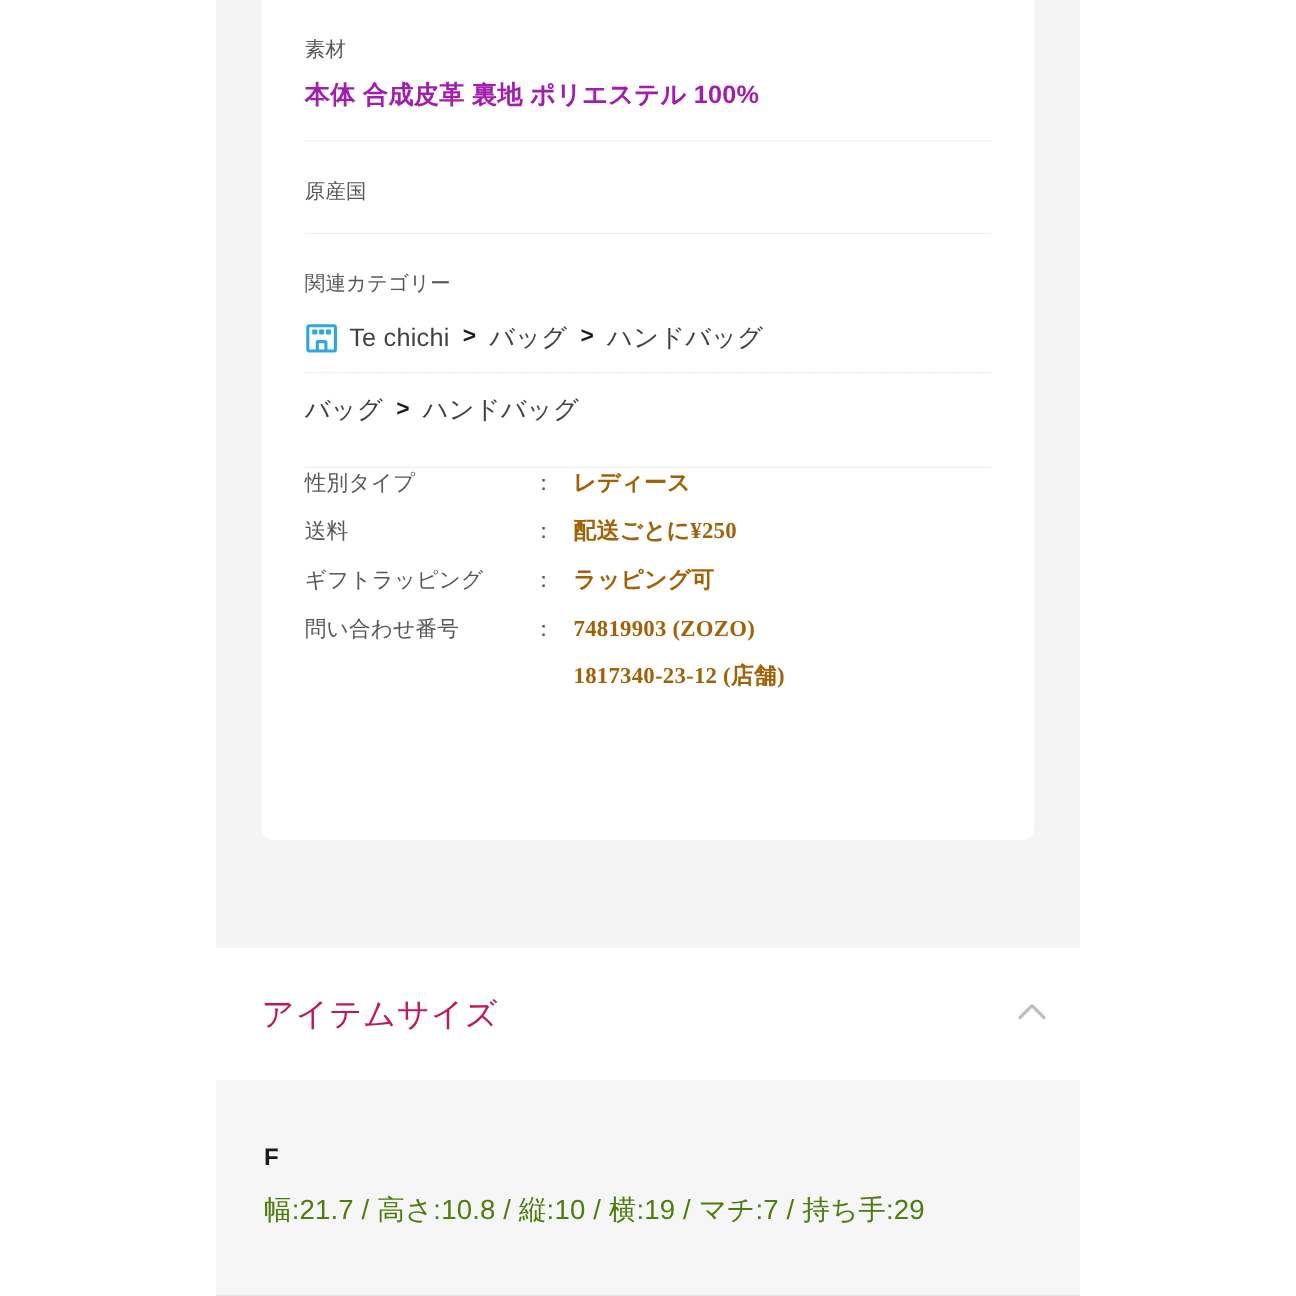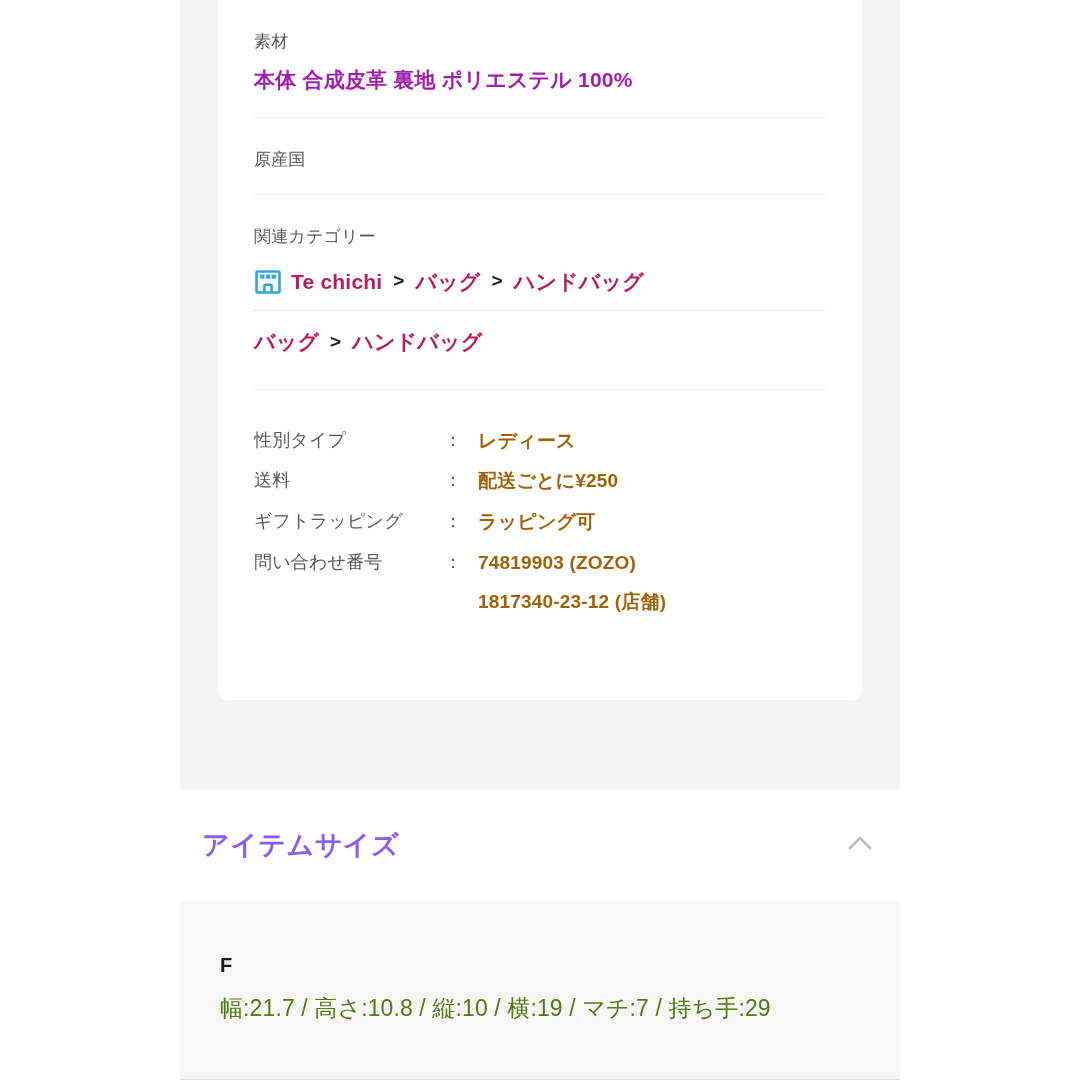--- a/index.html
+++ b/index.html
@@ -88,42 +88,42 @@
 
   .shop-icon {
     display: inline-flex;
     width: 28px;
     height: 28px;
     margin-right: 9px;
     flex: 0 0 auto;
   }
 
   .crumb-link {
-    color: #be185d;
-    font-weight: 700;
+    color: #404040;
+    font-weight: 400;
     text-decoration: none;
     letter-spacing: 0.01em;
   }
 
   .crumb-sep {
     color: #1a1a1a;
     font-weight: 700;
     font-size: 19px;
     margin: 0 11px;
   }
 
   .cat-rule {
     border-bottom: 1px solid #efefef;
     margin-top: 28px;
   }
 
   
   .spec-table {
-    margin-top: 38px;
     border-collapse: collapse;
+    font-family: Liberation Serif, serif;
   }
   .spec-table td {
     vertical-align: top;
     padding: 0 0 15px 0;
   }
   .spec-key {
     font-size: 18px;
     color: #575757;
     white-space: nowrap;
     letter-spacing: 0.01em;
@@ -159,24 +159,24 @@
     position: relative;
     width: 1080px;
     height: 110px;
     background: #ffffff;
     display: flex;
     align-items: center;
   }
 
   .size-title {
     position: absolute;
-    left: 202px;
+    left: 218px;
     font-size: 27px;
-    font-weight: 700;
-    color: #8b5cf6;
+    font-weight: 400;
+    color: #be185d;
     letter-spacing: 0.02em;
   }
 
   .chevron-btn {
     position: absolute;
     right: 198px;
     width: 44px;
     height: 44px;
     display: flex;
     align-items: center;

